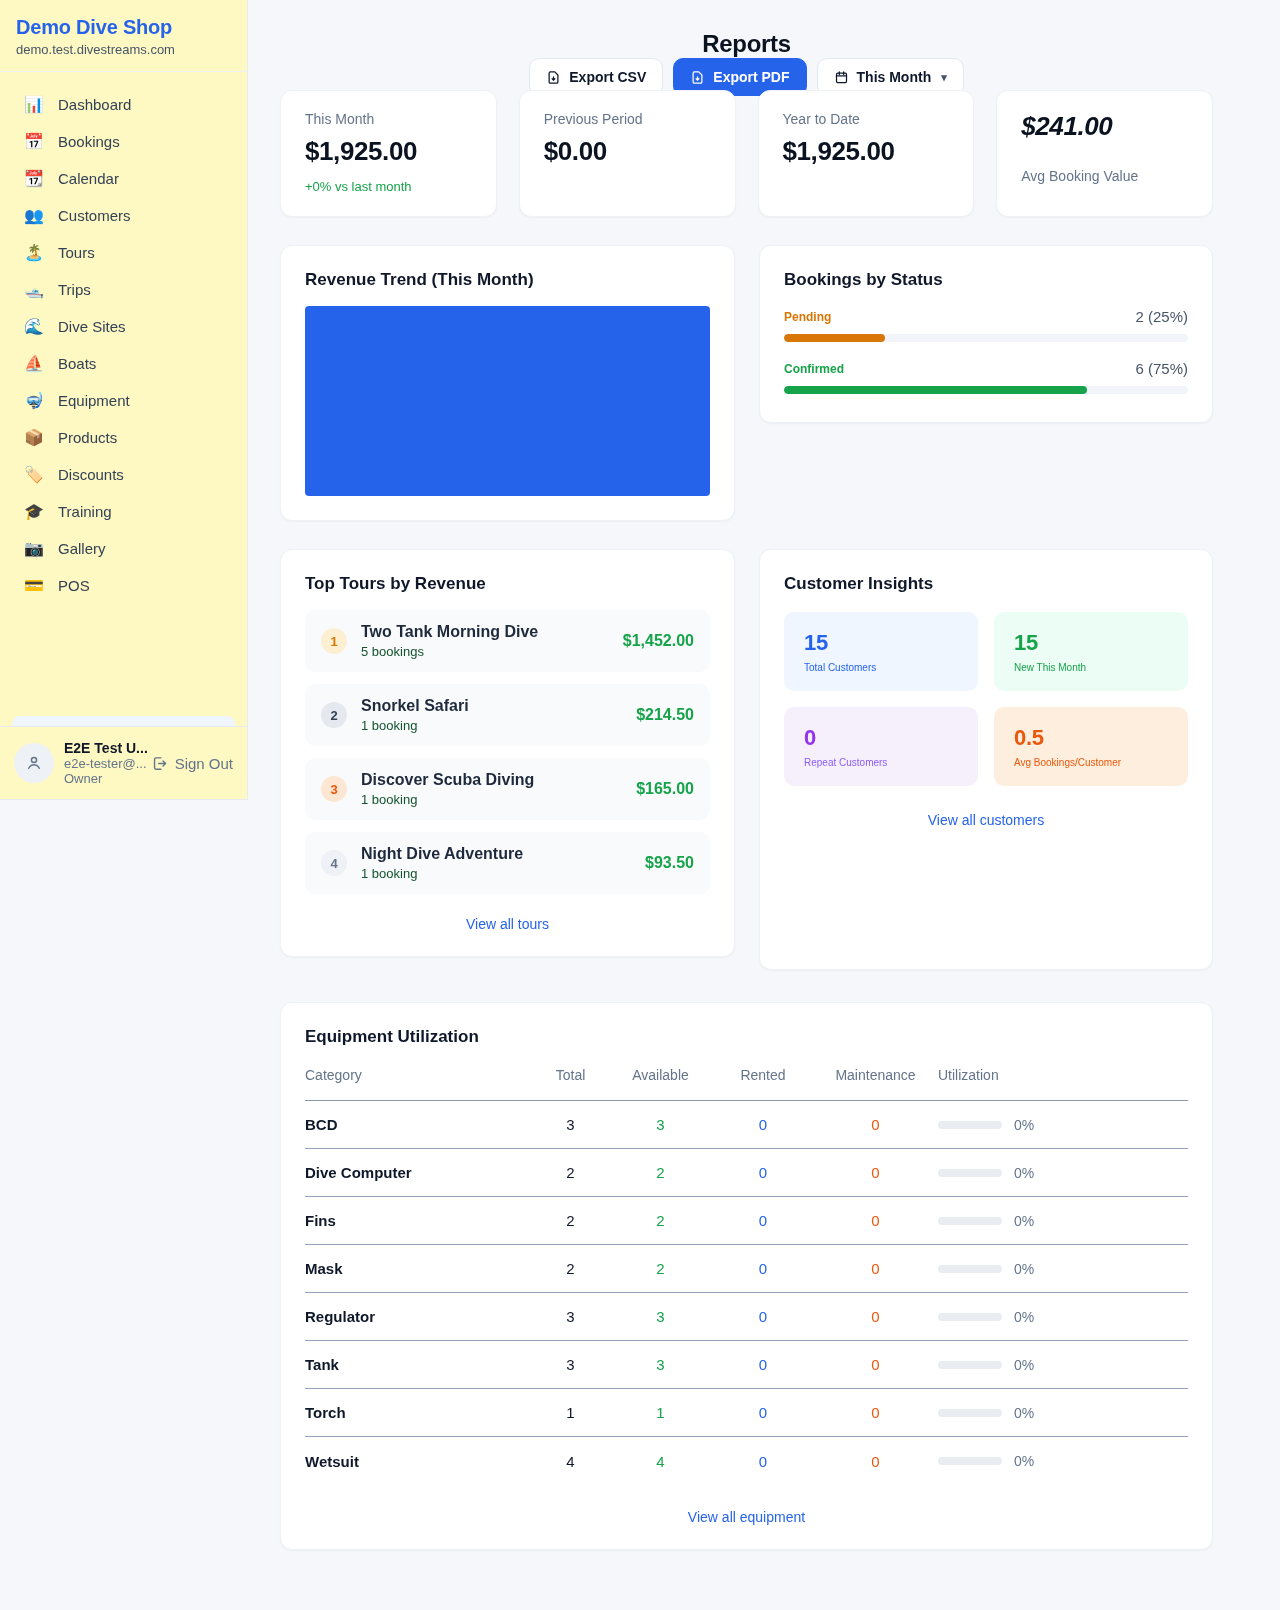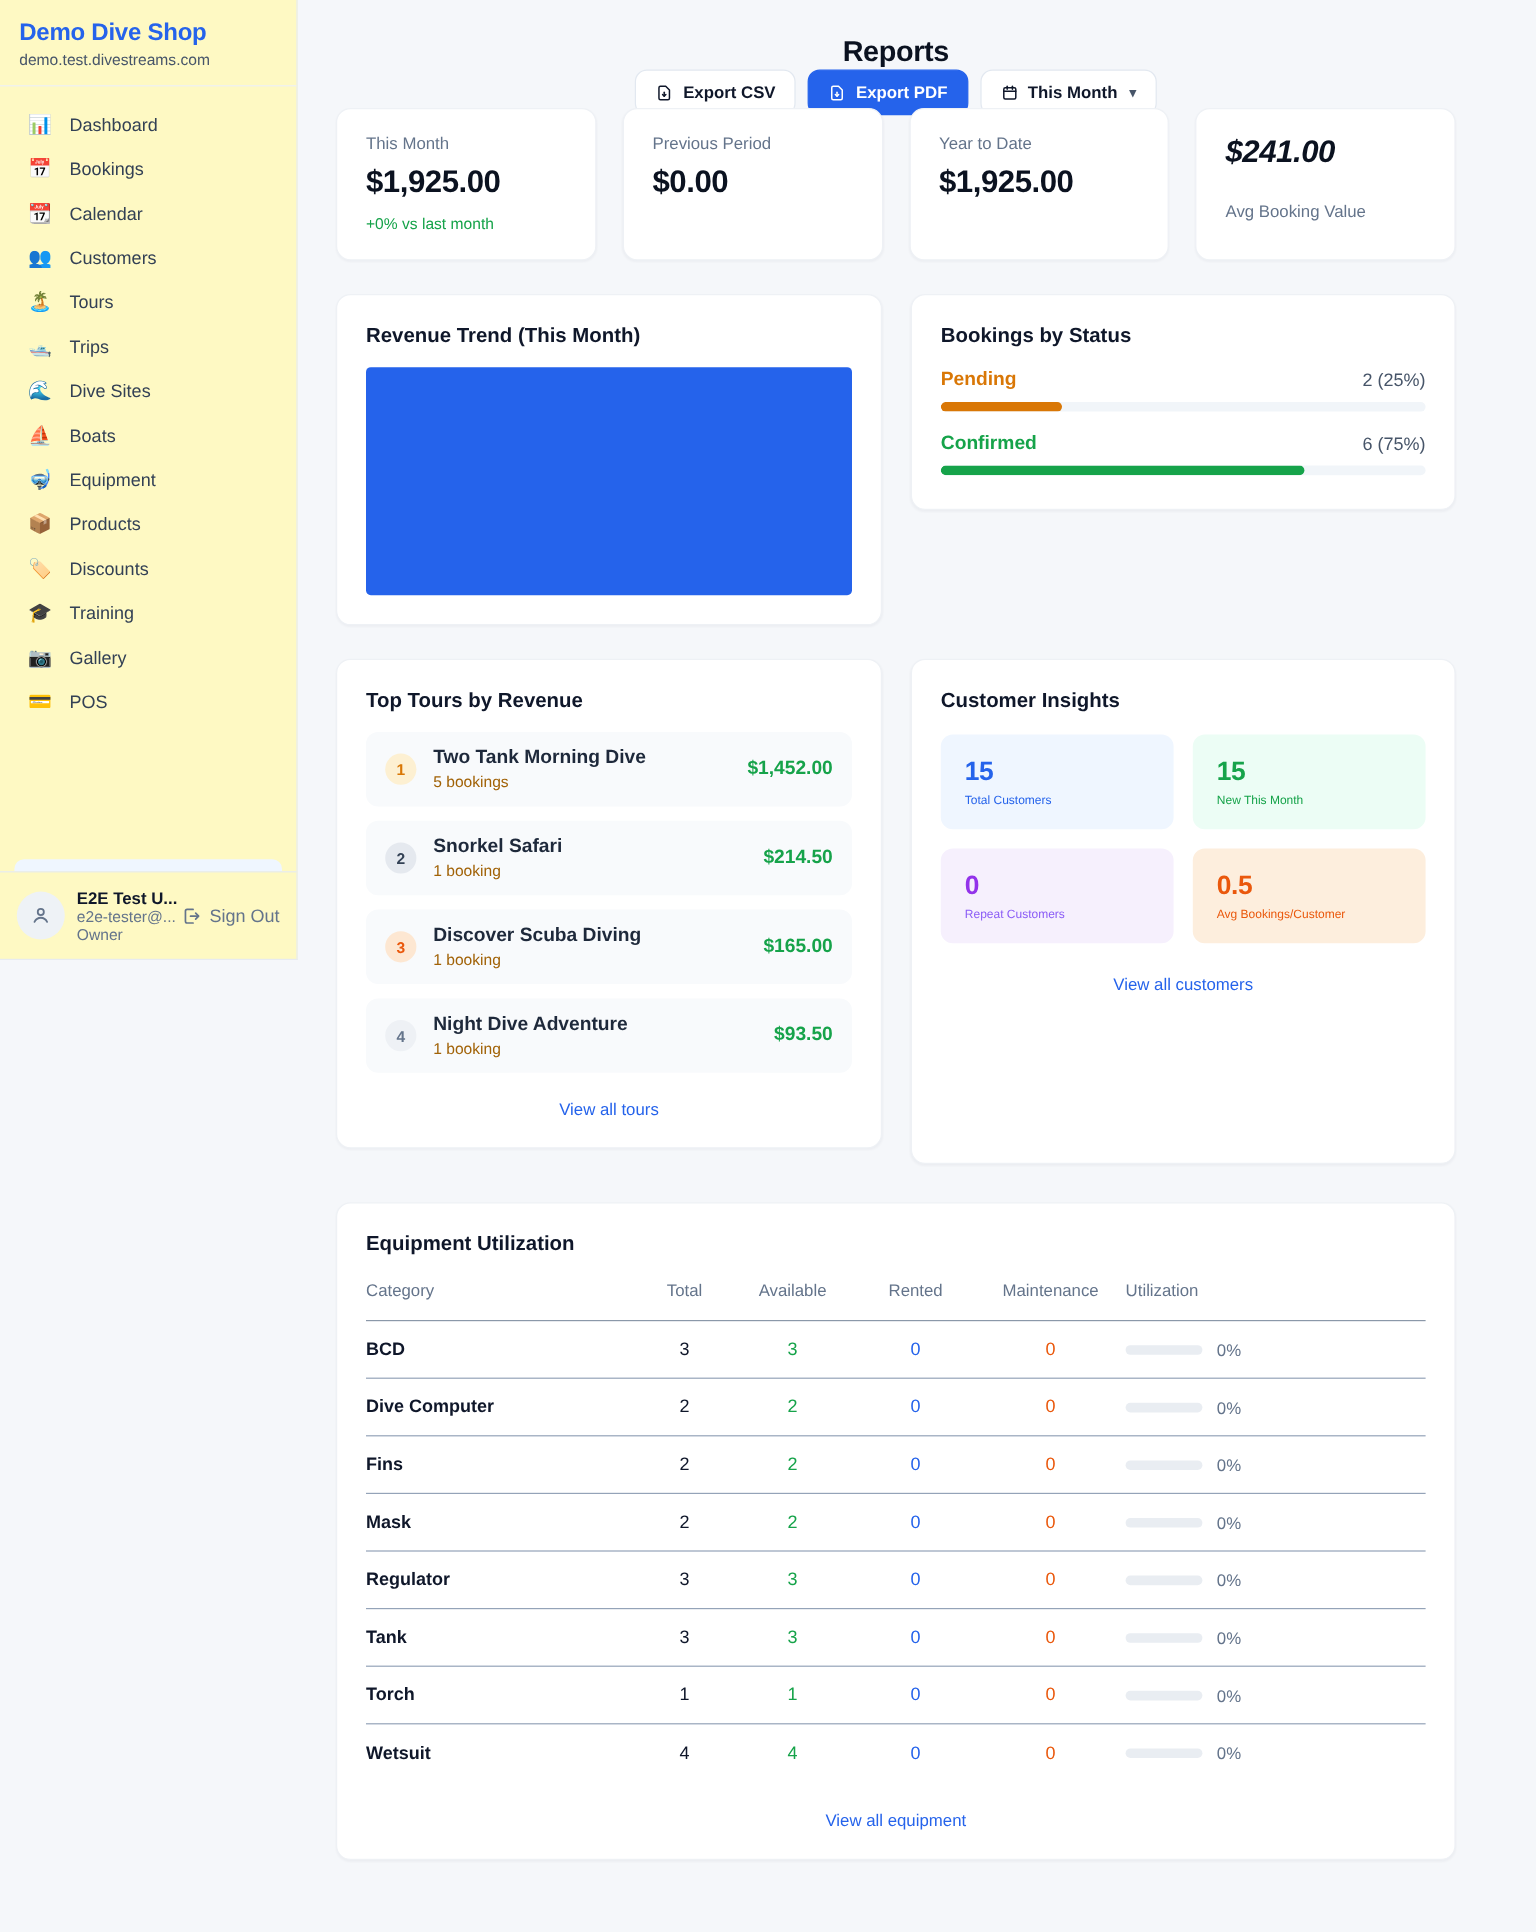--- a/index.html
+++ b/index.html
@@ -69,39 +69,39 @@
   .grid-2 { display:grid; grid-template-columns:455px 454px; gap:24px; align-items:start; }
   .row-2 { margin-top:28px; }
   .row-3 { margin-top:28px; }
   
   .revenue-card { padding:24px; }
   .chart-block { margin-top:16px; height:190px; border-radius:4px; background:#2563eb; }
   
   .status-card { padding:24px 24px 28px; }
   .status-row { margin-top:18px; }
   .status-line { display:flex; justify-content:space-between; align-items:center; }
-  .status-label { font-size:16px; font-weight:600; }
+  .status-label { font-size:12px; font-weight:600; }
   .status-count { font-size:15px; color:#475569; }
   .bar-track { margin-top:9px; height:8px; background:#f1f5f9; border-radius:5px; overflow:hidden; }
   .bar-fill { height:100%; border-radius:5px; }
   
   .tours-card { padding:24px; }
   .tour-list { margin-top:16px; display:flex; flex-direction:column; gap:12px; }
   .tour-item { background:#f8fafc; border-radius:10px; padding:13px 16px; display:flex; align-items:center; gap:14px; }
   .rank-badge {
     width:26px; height:26px; border-radius:50%; flex:0 0 26px;
     display:flex; align-items:center; justify-content:center; font-size:13px; font-weight:600;
   }
   .rank-gold   { background:#fdf0d2; color:#d97706; }
   .rank-silver { background:#e5e9ef; color:#334155; }
   .rank-bronze { background:#fde7d2; color:#ea580c; }
   .rank-plain  { background:#eef1f5; color:#64748b; }
   .tour-info { flex:1; min-width:0; }
   .tour-name { font-size:16px; font-weight:600; color:#1e293b; }
-  .tour-bookings { font-size:13px; color:#a16207; margin-top:3px; }
+  .tour-bookings { font-size:13px; color:#14532d; margin-top:3px; }
   .tour-revenue { font-size:16px; font-weight:700; color:#16a34a; white-space:nowrap; }
   .tours-card .link { margin-top:22px; }
   
   .insights-card { padding:24px; min-height:421px; }
   .tiles { margin-top:18px; display:grid; grid-template-columns:1fr 1fr; gap:16px; }
   .tile { border-radius:10px; padding:18px 20px; }
   .tile-value { font-size:22px; font-weight:800; letter-spacing:-0.3px; }
   .tile-label { font-size:10px; margin-top:6px; }
   .tone-blue   { background:#eff6ff; } .tone-blue .tile-value,.tone-blue .tile-label { color:#2563eb; }
   .tone-green  { background:#ecfdf5; } .tone-green .tile-value,.tone-green .tile-label { color:#16a34a; }

